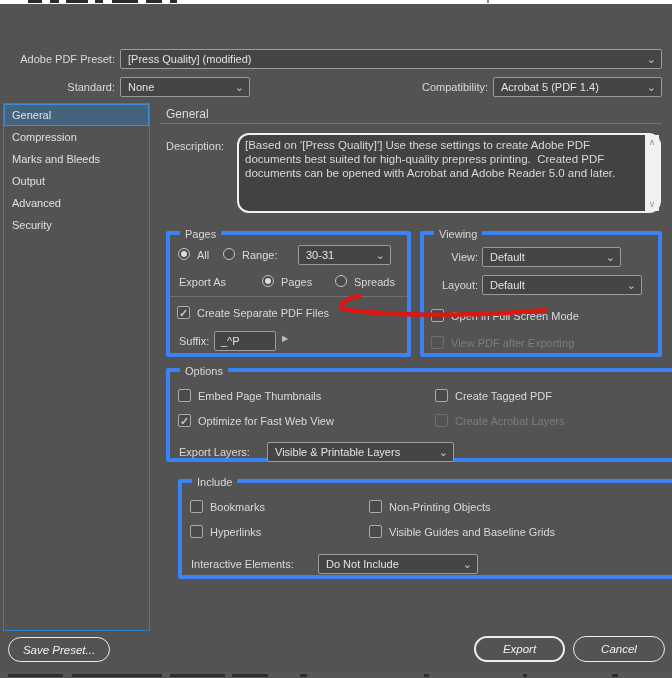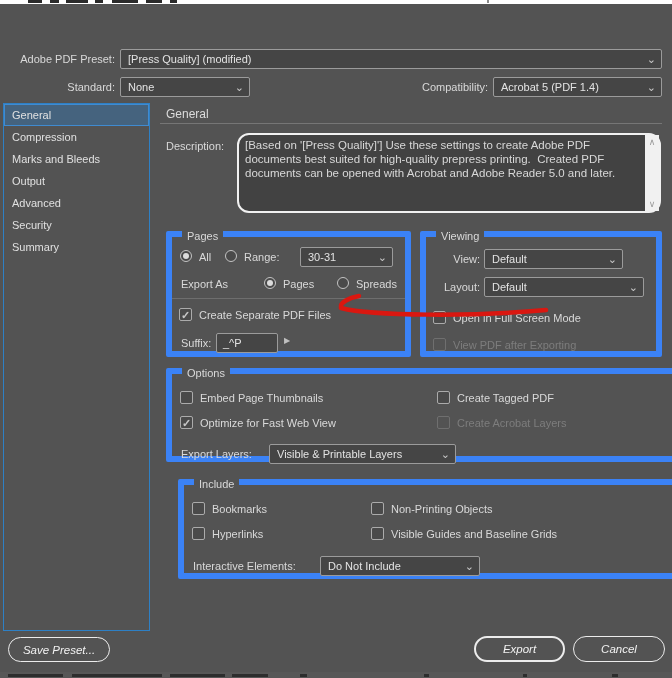--- a/index.html
+++ b/index.html
@@ -43,21 +43,21 @@
   .descbox { position:absolute; left:237px; top:103px; width:424px; height:80px; background:#424242;
      border:2px solid #f1f1f1; border-radius:12px; }
   .desctext { position:absolute; left:6px; top:3px; right:16px; bottom:3px; color:#d8d8d8;
      font-size:11.5px; line-height:14px; white-space:pre-wrap; overflow:hidden;}
   .scrollbar { position:absolute; right:0; top:0; bottom:0; width:14px; background:#f1f1f1; }
   .scrollbar .arr { position:absolute; left:0; width:14px; height:14px; color:#9a9a9a; font-size:9px;
      text-align:center; line-height:14px; }
   .scrollbar .arr.up { top:0; } .scrollbar .arr.dn { bottom:0; }
 
   
-  .group { position:absolute; border:6px solid #3b82f6; border-radius:2px; }
+  .group { position:absolute; border:4px solid #3b82f6; border-radius:2px; }
   .legend { position:absolute; top:-7px; left:10px; background:#535353; padding:0 5px; font-size:11px; color:#d9d9d9; }
   .gdivider { position:absolute; left:0; right:0; height:1px; background:#6e6e6e; }
 
   
   .cb { position:absolute; width:13px; height:13px; border:1px solid #ababab; border-radius:2px; background:#4a4a4a;
         color:#c6c6c6; font-size:11px; line-height:12px; text-align:center; font-weight:bold; cursor:default;}
   .cb.dis { border-color:#6f6f6f; background:transparent; }
 
   
   .rad { position:absolute; width:12px; height:12px; border:1px solid #c4c4c4; border-radius:50%; background:#4a4a4a; cursor:default;}
@@ -109,21 +109,20 @@
       <span class="chev">⌄</span>
     </div>
 
     <div class="sidebar">
       <div class="side-item sel"><span>General</span></div>
       <div class="side-item"><span>Compression</span></div>
       <div class="side-item"><span>Marks and Bleeds</span></div>
       <div class="side-item"><span>Output</span></div>
       <div class="side-item"><span>Advanced</span></div>
       <div class="side-item"><span>Security</span></div>
-      <div class="side-item"><span>Summary</span></div>
     </div>
 
     <div class="heading">General</div>
     <div class="hrule"></div>
 
     <div class="lbl" style="left:166px;top:110px">Description:</div>
     <div class="descbox">
       <div class="desctext">[Based on '[Press Quality]'] Use these settings to create Adobe PDF documents best suited for high-quality prepress printing.  Created PDF documents can be opened with Acrobat and Adobe Reader 5.0 and later.</div>
       <div class="scrollbar">
         <div class="arr up">∧</div>

